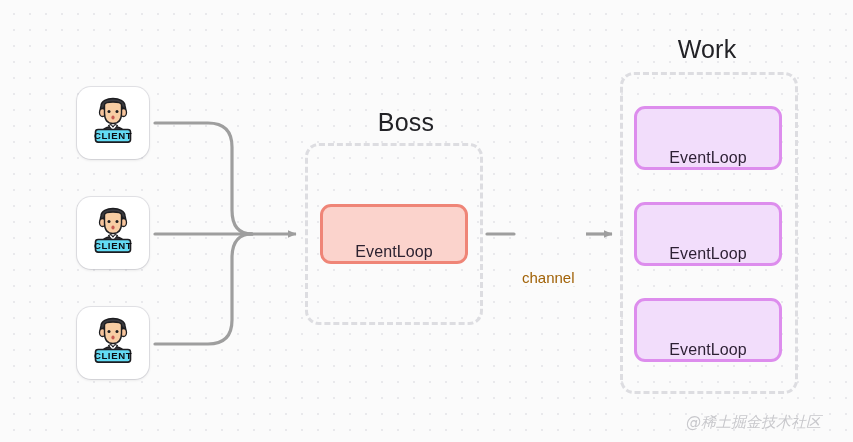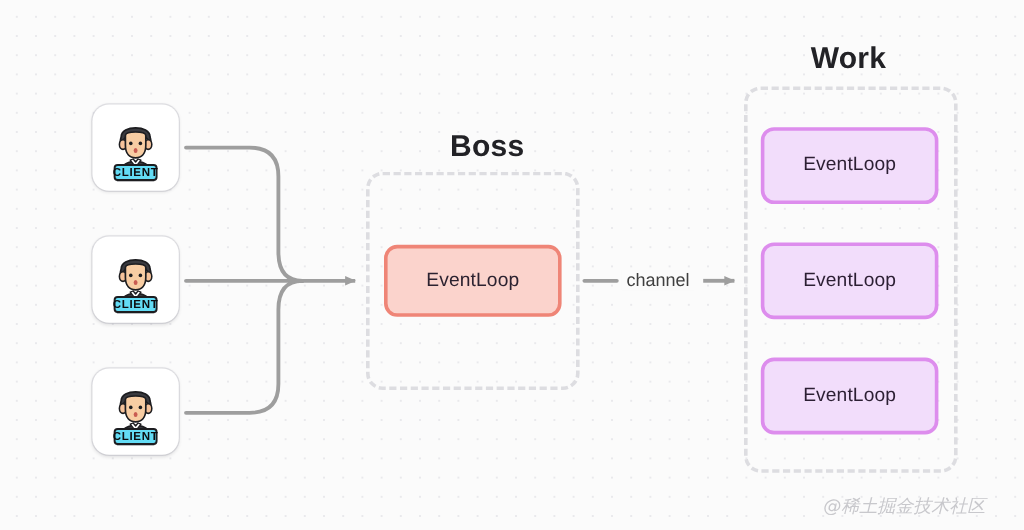--- a/index.html
+++ b/index.html
@@ -37,73 +37,73 @@
 
   
   .client-node {
     position: absolute;
     width: 72px;
     height: 72px;
     background: #ffffff;
     border-radius: 14px;
     box-shadow: 0 1px 3px rgba(30,30,40,0.13), 0 0 0 1px rgba(210,210,216,0.55);
     display: flex;
-    align-items: center;
     justify-content: center;
   }
   .client-node svg { display: block; }
 
   
   .group-box {
     position: absolute;
     border: 3px dashed #dddde1;
     border-radius: 14px;
     box-sizing: border-box;
     background: transparent;
   }
   .group-title {
     position: absolute;
     font-size: 25px;
-    font-weight: 700;
+    font-weight: 400;
     color: #222226;
     letter-spacing: 0.2px;
     text-align: center;
     white-space: nowrap;
   }
 
   
   .loop-box {
     position: absolute;
     box-sizing: border-box;
     border-radius: 11px;
     display: flex;
-    align-items: center;
+    align-items: flex-end;
     justify-content: center;
     font-size: 16px;
     letter-spacing: 0.1px;
   }
   .loop-box.boss {
     background: #fbd3cc;
     border: 3px solid #ef8577;
     color: #2c2230;
   }
   .loop-box.worker {
     background: #f2ddfb;
     border: 3px solid #dd8ded;
     color: #2c1f33;
   }
 
   
   .edge-label {
     position: absolute;
     font-size: 15px;
-    color: #404040;
+    color: #a16207;
     background: #fbfbfb;
     padding: 0 4px;
     white-space: nowrap;
+    margin-top: 44px;
   }
 
   
   .watermark {
     position: absolute;
     font-size: 15px;
     color: #c8c8cc;
     white-space: nowrap;
     font-family: "DejaVu Sans", "Liberation Sans", sans-serif;
     font-style: italic;

